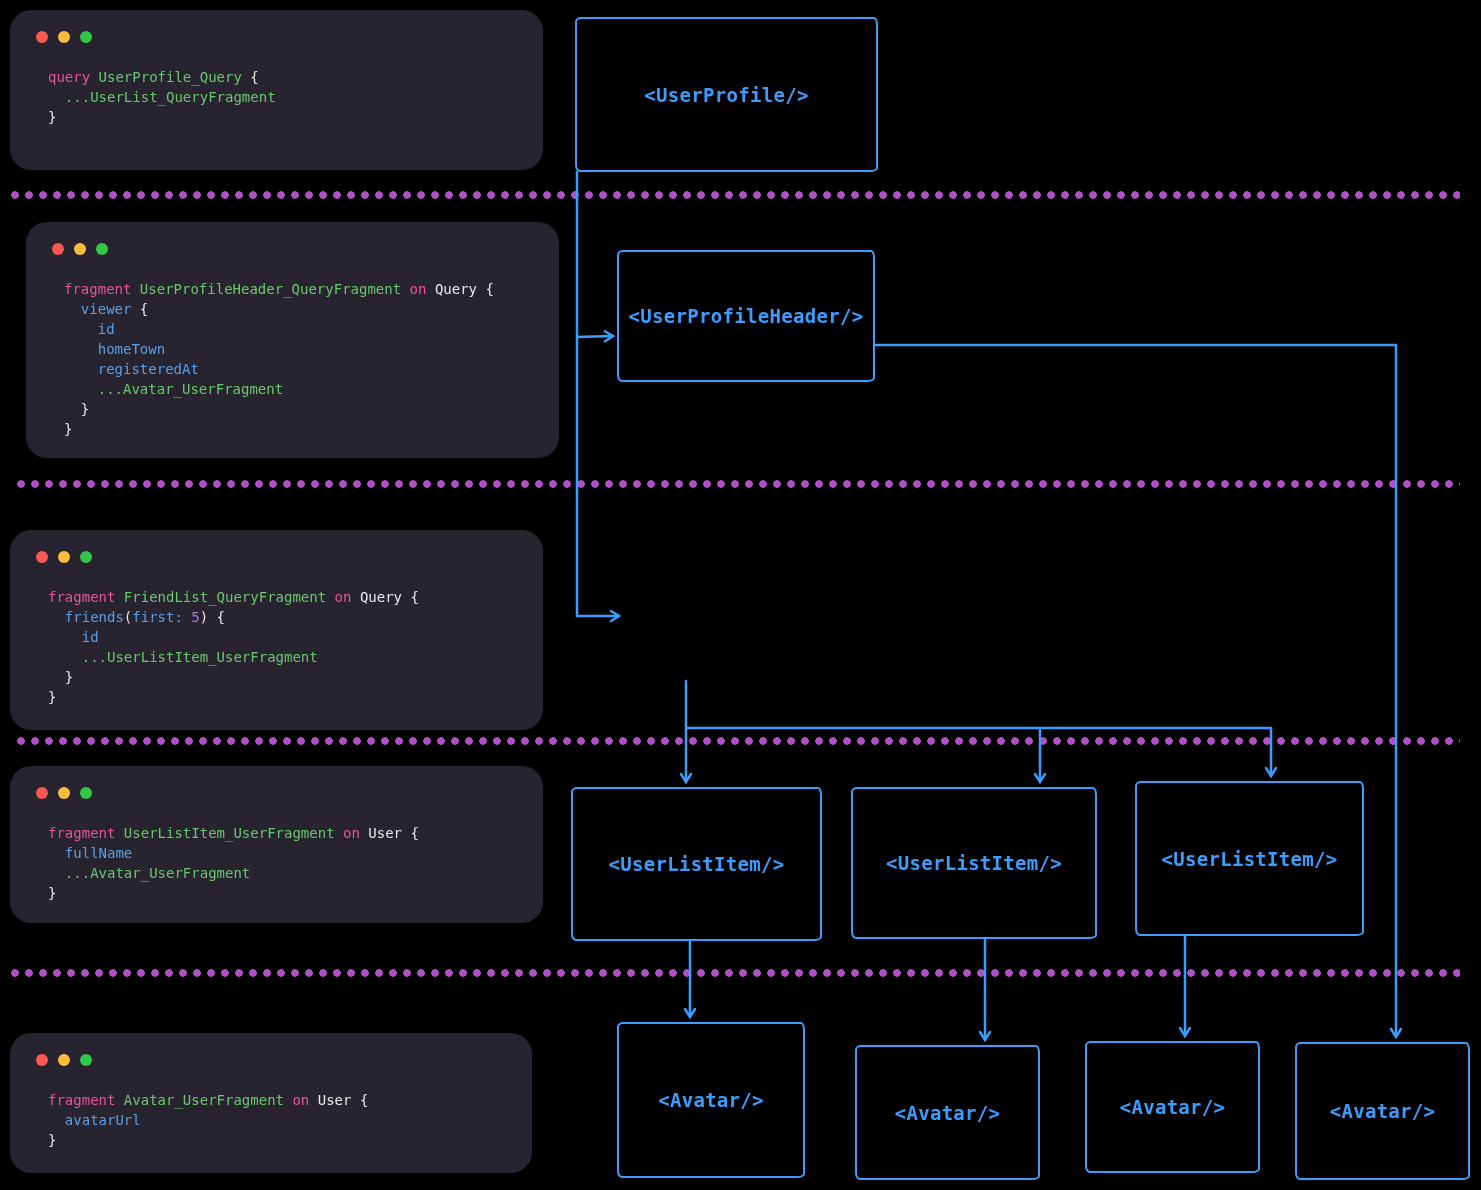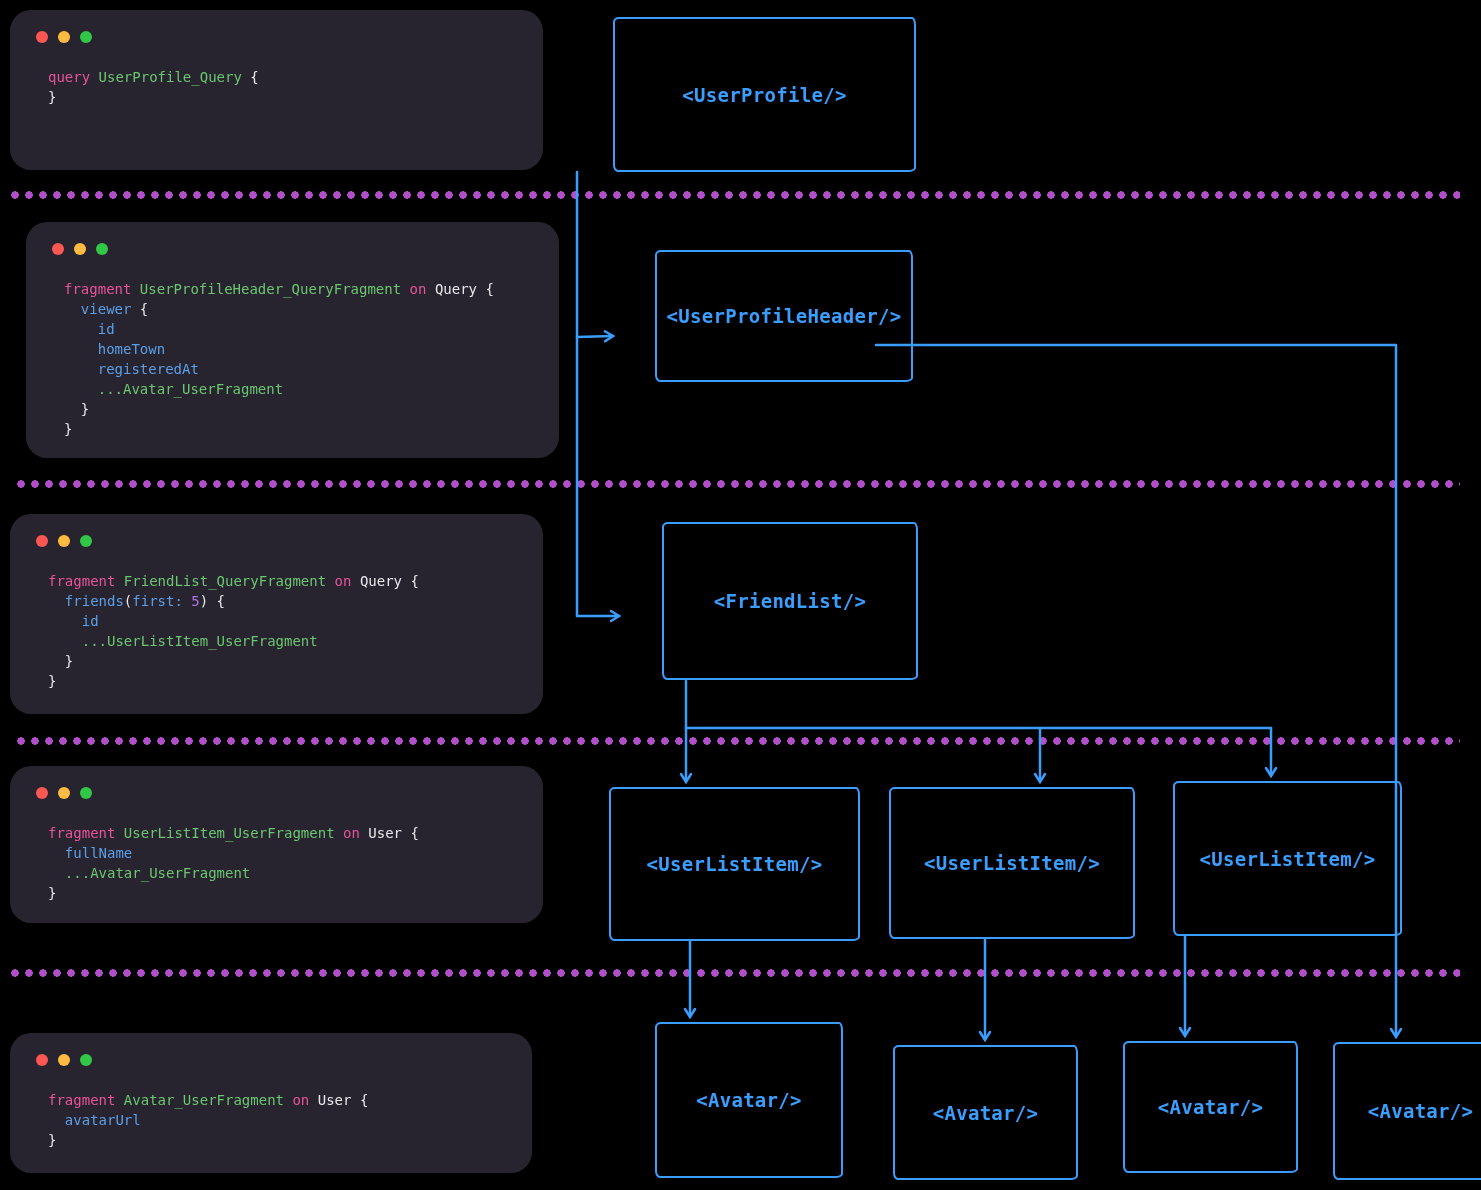--- a/index.html
+++ b/index.html
@@ -37,21 +37,20 @@
     background-size:14px 8px; background-repeat:repeat-x;
   }
 
   
   .cbox {
     position:absolute; border:2.5px solid var(--accent-blue,#3b9eff);
     border-radius:6px 4px 8px 5px / 5px 8px 4px 7px;
     display:flex; align-items:center; justify-content:center;
     color:var(--accent-blue,#3b9eff); font-weight:bold; font-size:19px;
     letter-spacing:.3px;
-    margin-left:38px;
   }
 
   
   svg.arrows { position:absolute; inset:0; pointer-events:none; }
   .arrow-path {
     stroke:var(--accent-blue,#3b9eff); fill:none; stroke-width:2.5;
     stroke-linecap:round; stroke-linejoin:round;
   }
   .arrow-head { stroke:var(--accent-blue,#3b9eff); fill:none; stroke-width:2.5; stroke-linecap:round; }
 </style>
@@ -87,33 +86,33 @@
     <path class="arrow-path" d="M985,939 L985,1040" marker-end="url(#ah)"></path>
     <path class="arrow-path" d="M1185,936 L1185,1036" marker-end="url(#ah)"></path>
   </svg>
 
   <div class="window" style="left:10px; top:10px; width:533px; height:160px;">
     <div class="lights">
       <span class="light red"></span>
       <span class="light yellow"></span>
       <span class="light green"></span>
     </div>
-    <div class="code"><div class="line"><span class="tok-pink">query </span><span class="tok-green">UserProfile_Query</span><span class="tok-white"> {</span></div><div class="line"><span class="tok-white">}</span></div></div>
+    <div class="code"><div class="line"><span class="tok-pink">query </span><span class="tok-green">UserProfile_Query</span><span class="tok-white"> {</span></div><div class="line"><span class="tok-green">  ...UserList_QueryFragment</span></div><div class="line"><span class="tok-white">}</span></div></div>
   </div>
 
   <div class="window" style="left:26px; top:222px; width:533px; height:236px;">
     <div class="lights">
       <span class="light red"></span>
       <span class="light yellow"></span>
       <span class="light green"></span>
     </div>
     <div class="code"><div class="line"><span class="tok-pink">fragment </span><span class="tok-green">UserProfileHeader_QueryFragment</span><span class="tok-pink"> on </span><span class="tok-white">Query {</span></div><div class="line"><span class="tok-blue">  viewer</span><span class="tok-white"> {</span></div><div class="line"><span class="tok-blue">    id</span></div><div class="line"><span class="tok-blue">    homeTown</span></div><div class="line"><span class="tok-blue">    registeredAt</span></div><div class="line"><span class="tok-green">    ...Avatar_UserFragment</span></div><div class="line"><span class="tok-white">  }</span></div><div class="line"><span class="tok-white">}</span></div></div>
   </div>
 
-  <div class="window" style="left:10px; top:514px; width:533px; height:200px;">
+  <div class="window" style="left:10px; top:530px; width:533px; height:200px;">
     <div class="lights">
       <span class="light red"></span>
       <span class="light yellow"></span>
       <span class="light green"></span>
     </div>
     <div class="code"><div class="line"><span class="tok-pink">fragment </span><span class="tok-green">FriendList_QueryFragment</span><span class="tok-pink"> on </span><span class="tok-white">Query {</span></div><div class="line"><span class="tok-blue">  friends</span><span class="tok-white">(</span><span class="tok-blue">first: </span><span class="tok-purple">5</span><span class="tok-white">) {</span></div><div class="line"><span class="tok-blue">    id</span></div><div class="line"><span class="tok-green">    ...UserListItem_UserFragment</span></div><div class="line"><span class="tok-white">  }</span></div><div class="line"><span class="tok-white">}</span></div></div>
   </div>
 
   <div class="window" style="left:10px; top:766px; width:533px; height:157px;">
     <div class="lights">
@@ -134,23 +133,20 @@
   </div>
 
   <div class="cbox" style="left:575px; top:17px; width:303px; height:155px;">
     <span>&lt;UserProfile/&gt;</span>
   </div>
 
   <div class="cbox" style="left:617px; top:250px; width:258px; height:132px;">
     <span>&lt;UserProfileHeader/&gt;</span>
   </div>
 
-  <div class="cbox" style="left:624px; top:522px; width:256px; height:158px;">
-    <span>&lt;FriendList/&gt;</span>
-  </div>
 
   <div class="cbox" style="left:571px; top:787px; width:251px; height:154px;">
     <span>&lt;UserListItem/&gt;</span>
   </div>
 
   <div class="cbox" style="left:851px; top:787px; width:246px; height:152px;">
     <span>&lt;UserListItem/&gt;</span>
   </div>
 
   <div class="cbox" style="left:1135px; top:781px; width:229px; height:155px;">

